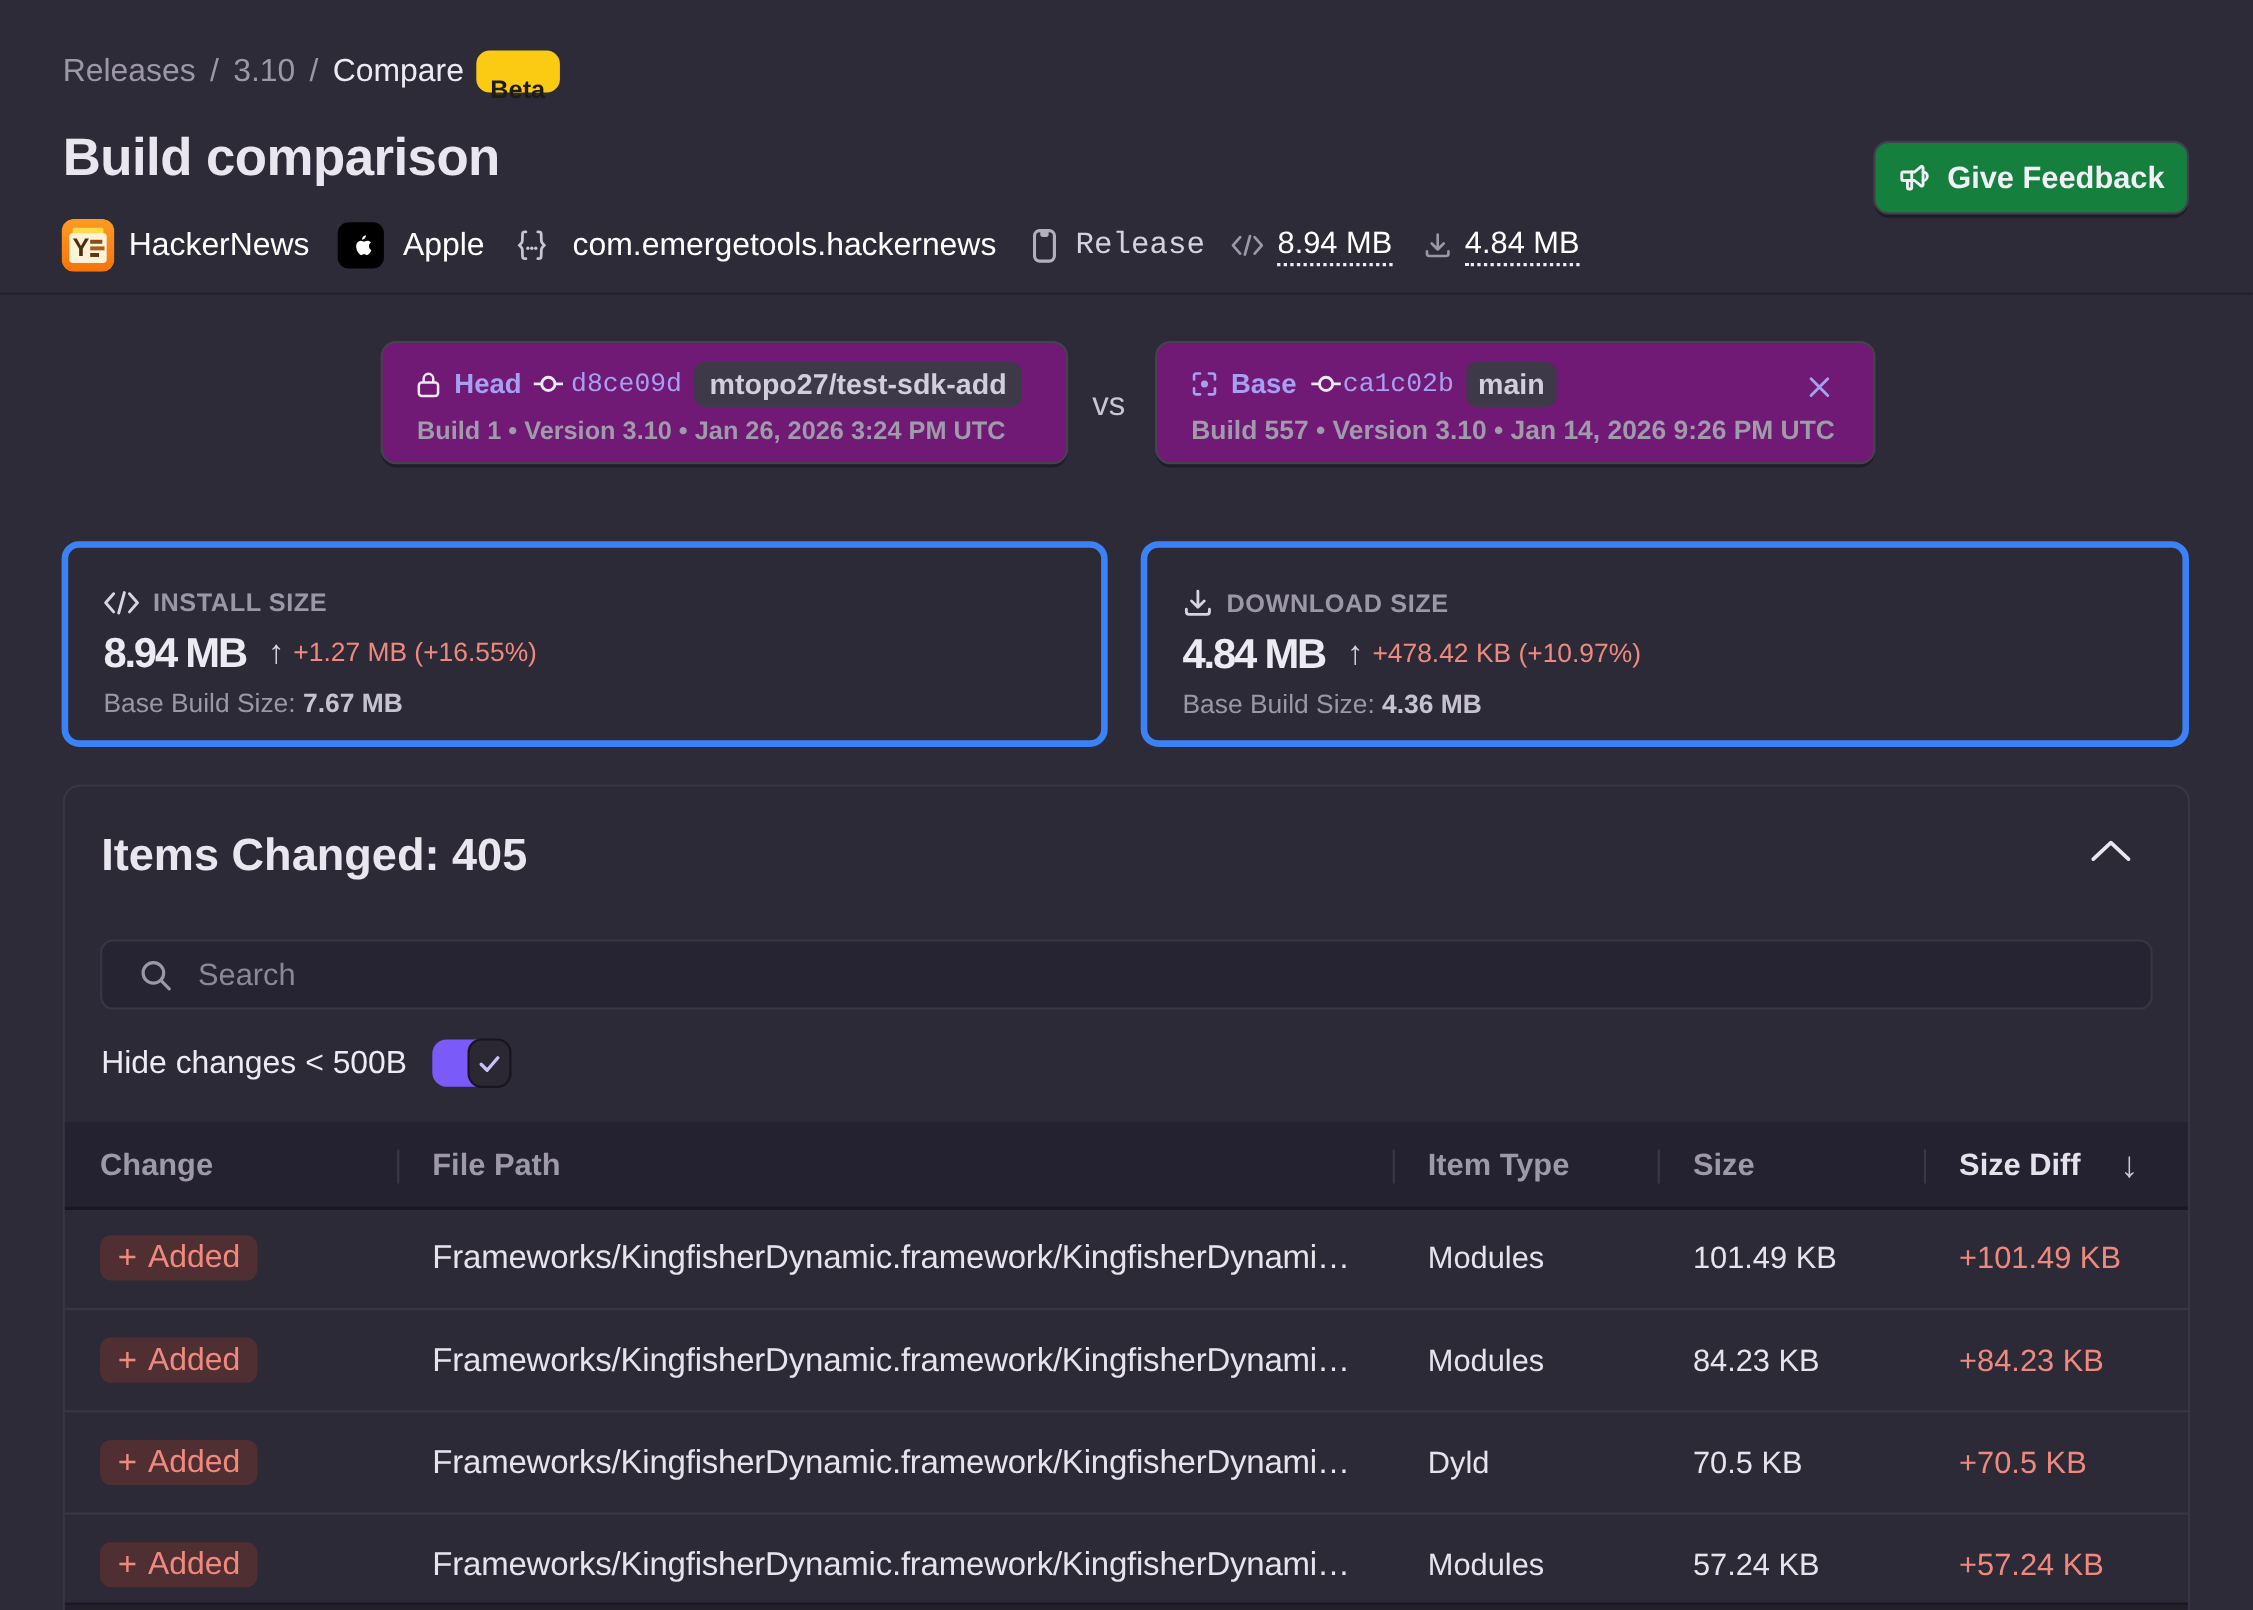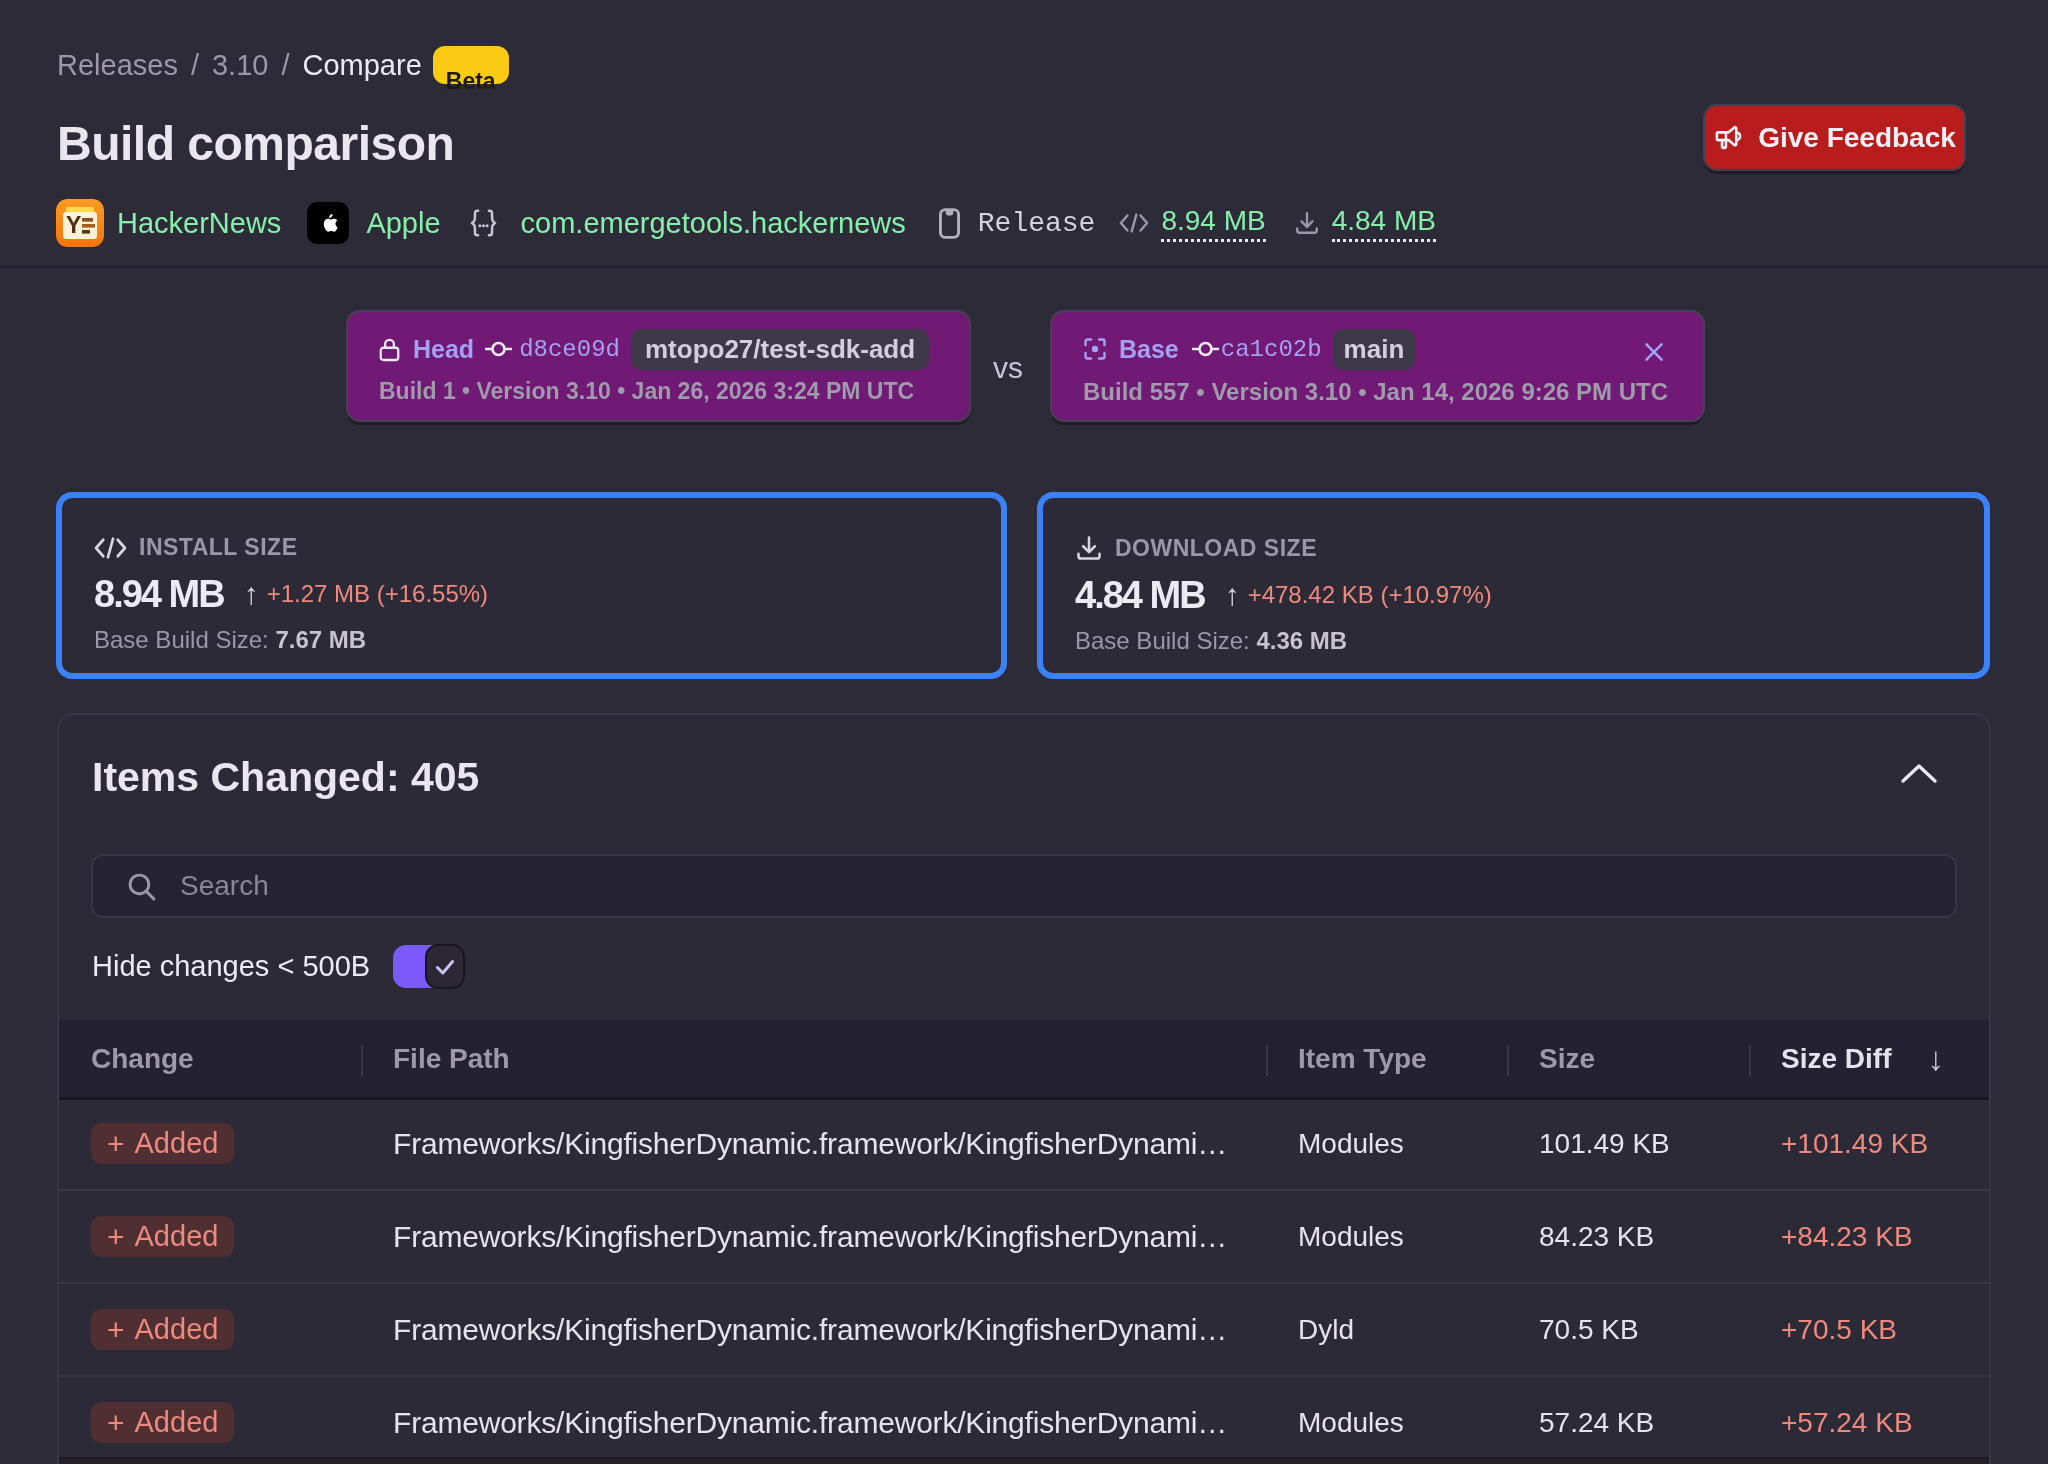--- a/index.html
+++ b/index.html
@@ -7,23 +7,23 @@
 body { background:#2E2B38; font-family:"Liberation Sans", sans-serif; color:#ECEAF2; }
 .page { position:relative; width:2048px; height:1464px; }
 .mono { font-family:"Liberation Mono", monospace; }
 
 
 .topbar { position:absolute; left:0; top:0; width:2048px; height:268px; border-bottom:2px solid #232030; }
 .crumbs { position:absolute; left:57px; top:46px; font-size:29px; color:#9B97A8; display:flex; align-items:center; gap:13px;justify-content:space-between; }
 .crumbs .cur { color:#ECEAF2; }
 .beta { display:inline-block; background:#FBCB14; color:#1E1B14; font-weight:700; font-size:23px; line-height:39px; height:38px; padding:16px 13px; border-radius:12px; margin-left:-2px; }
 .h1 { position:absolute; left:57px; top:116px; font-size:48px; font-weight:700; color:#E9E6F0; letter-spacing:-0.5px; }
-.fbbtn { position:absolute; left:1703px; top:104px; width:263px; height:67px; background:#b91c1c; border:2px solid #433F4E; border-radius:14px; box-shadow:0 4px 0 -1px #1E1C26; display:flex; align-items:center; justify-content:center; gap:14px; font-size:28px; font-weight:700; color:#F2F0F7; }
+.fbbtn { position:absolute; left:1703px; top:128px; width:287px; height:67px; background:#15803d; border:2px solid #433F4E; border-radius:14px; box-shadow:0 4px 0 -1px #1E1C26; display:flex; align-items:center; justify-content:center; gap:14px; font-size:28px; font-weight:700; color:#F2F0F7; }
 .approw { position:absolute; left:56px; top:199px; height:48px; display:flex; align-items:center; white-space:nowrap; }
-.approw .txt { font-size:29px; color:#86efac; }
+.approw .txt { font-size:29px; color:#ffffff; }
 .hnicon { width:48px; height:48px; border-radius:11px; margin-right:13px; }
 .appleicon { width:42px; height:42px; border-radius:10px; background:#000; margin-right:17px; display:flex; align-items:center; justify-content:center; }
 .icongap { display:flex; align-items:center; }
 .dotted { border-bottom:3px dotted #ECEAF2; padding-bottom:2px; }
 
 
 .cmpcard { position:absolute; top:310px; height:112px; background:#701a75; border:2px solid #454150; border-radius:14px; box-shadow:0 4px 0 -1px #201d29; padding:16px 0 0 31px; white-space:nowrap; }
 .card1 { left:346px; width:625px; }
 .card2 { left:1050px; width:655px; }
 .vs { position:absolute; left:993px; top:351px; font-size:30px; color:#C9C5D4; }

